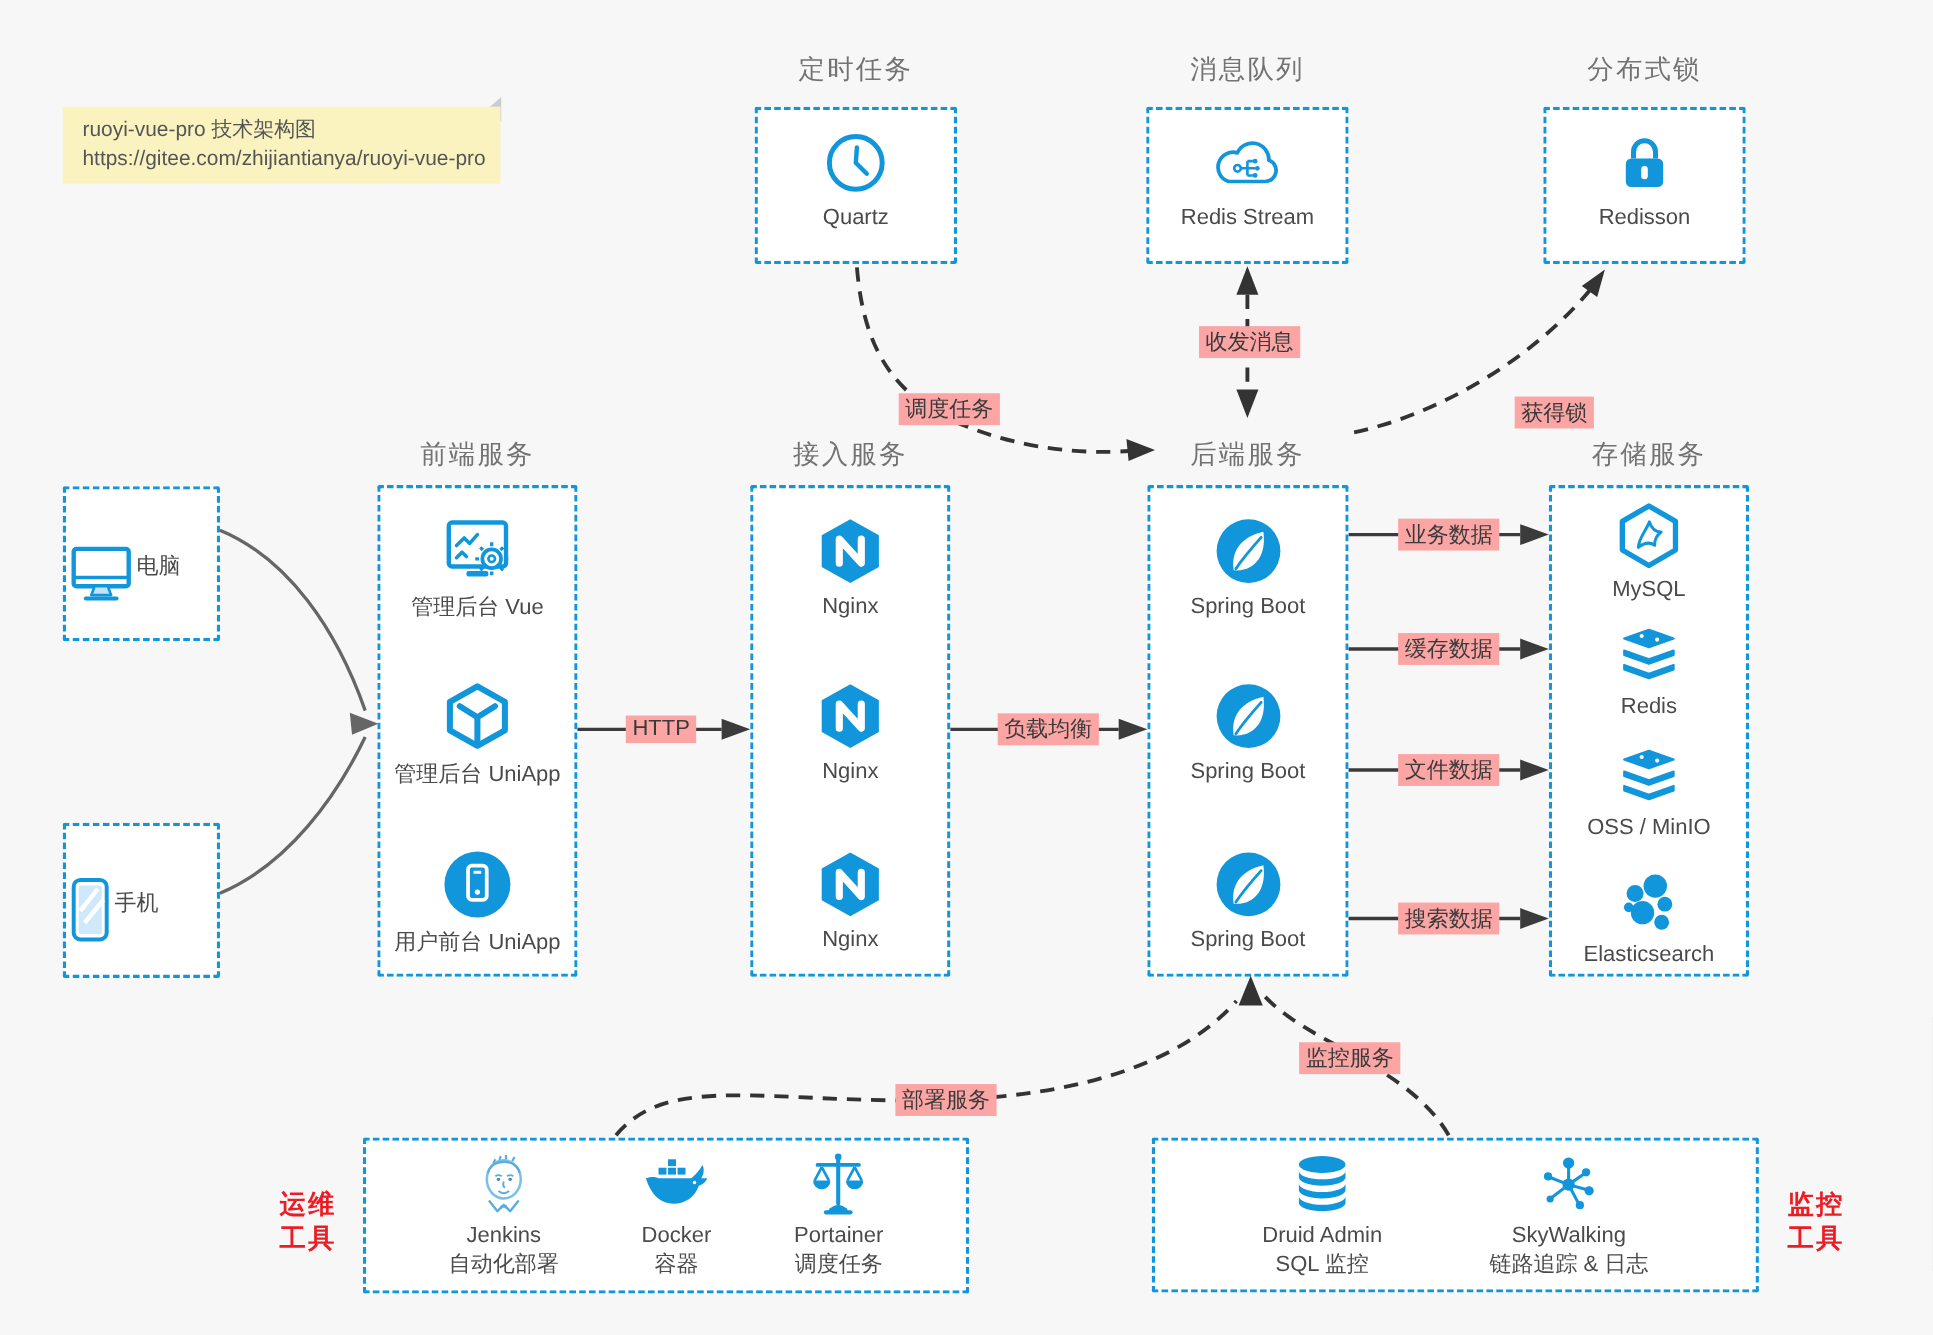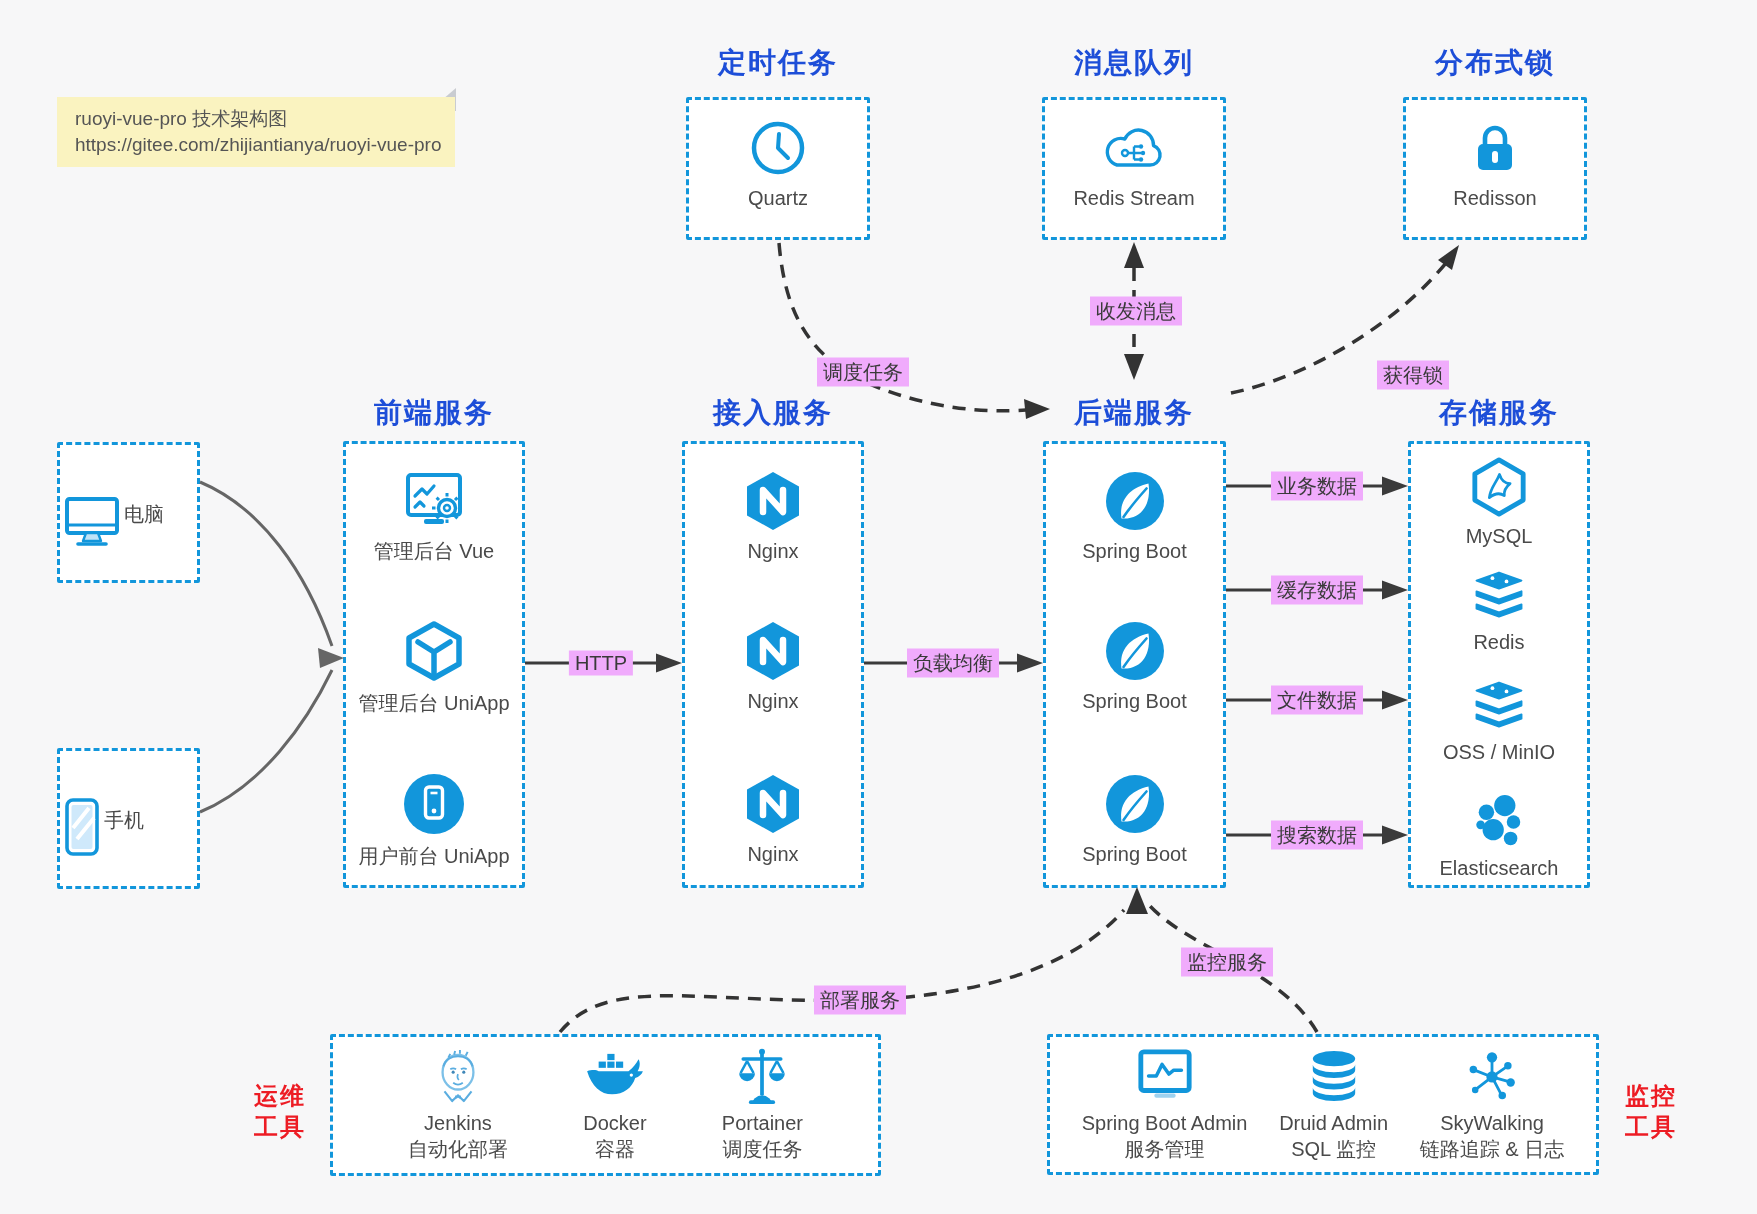--- a/index.html
+++ b/index.html
@@ -1,35 +1,35 @@
 <!DOCTYPE html>
 <html><head>
 <meta charset="utf-8">
 <style>
   html,body{margin:0;padding:0;background:#e9e9ea;}
   .canvas{position:relative;width:1757px;height:1214px;background:#f7f7f8;overflow:hidden;
     font-family:"Liberation Sans","DejaVu Sans",sans-serif;color:#4a4a4a;}
   .dashed-box{position:absolute;border:3px dashed #1296db;background:#fff;border-radius:2px;box-sizing:border-box;}
-  .red-title{position:absolute;transform:translate(-50%,-50%);font-size:28px;font-weight:bold;color:#1d4ed8;letter-spacing:2px;white-space:nowrap;}
+  .red-title{position:absolute;transform:translate(-50%,-50%);font-size:24px;font-weight:normal;color:#737373;letter-spacing:2px;white-space:nowrap;}
   .icon{display:flex;align-items:center;justify-content:center;}
   .node-label{font-size:20px;color:#4a4a4a;white-space:nowrap;}
   .top-box{display:flex;flex-direction:column;align-items:center;}
   .top-box .icon{margin-top:17px;height:62px;}
   .top-box .node-label{margin-top:8px;}
   .client-box{display:flex;flex-direction:row;align-items:center;}
   .client-box .icon{margin-top:16px;height:64px;}
   .client-box .node-label{margin-top:4px;}
   .col-item{position:absolute;left:0;width:100%;display:flex;flex-direction:column;align-items:center;}
   .col-item .node-label{margin-top:7px;}
   .bottom-box{display:flex;flex-direction:row;justify-content:space-evenly;align-items:center;}
   .tool-item{display:flex;flex-direction:column;align-items:center;}
   .tool-item .icon{height:56px;margin-bottom:6px;}
   .tool-label{font-size:20px;line-height:26px;color:#4a4a4a;text-align:center;white-space:nowrap;}
   .side-label{position:absolute;font-size:24px;font-weight:bold;color:#ed1c24;line-height:31px;text-align:center;letter-spacing:2px;}
-  .edge-label{position:absolute;transform:translate(-50%,-50%);background:#f0abfc;padding:1px 6px;
+  .edge-label{position:absolute;transform:translate(-50%,-50%);background:#fca5a5;padding:1px 6px;
     font-size:20px;color:#3a3a3a;white-space:nowrap;z-index:5;}
   .note{position:absolute;left:57px;top:97px;width:398px;height:70px;background:#faf3c0;
     padding:9px 0 0 18px;box-sizing:border-box;font-size:19px;line-height:26px;color:#555;}
   .note-fold{position:absolute;left:429px;top:88px;width:27px;height:23px;background:#c9ccd1;
     -webkit-clip-path:polygon(0 100%,100% 100%,100% 0);clip-path:polygon(0 100%,100% 100%,100% 0);}
   svg.overlay{position:absolute;left:0;top:0;z-index:3;pointer-events:none;}
   .boxlayer{position:absolute;left:0;top:0;z-index:2;}
 </style>
 </head>
 <body>
@@ -321,31 +321,20 @@
       <span class="tool-label">Portainer</span>
       <span class="tool-label">调度任务</span>
     </div>
   </div>
 
   <div class="side-label" style="left:1611px;top:1080px;width:80px;">
     <div>监控</div>
     <div>工具</div>
   </div>
   <div class="dashed-box bottom-box boxlayer" style="left:1047px;top:1034px;width:552px;height:141px;">
-    <div class="tool-item">
-      <span class="icon">
-        <svg width="64" height="58" viewBox="0 0 66 60">
-          <rect x="8" y="5" width="50" height="40" rx="3" fill="#fff" stroke="#1296db" stroke-width="5"></rect>
-          <path d="M16 30 h8 l6 -12 7 10 5 -4 h8" fill="none" stroke="#1296db" stroke-width="3.6" stroke-linejoin="round" stroke-linecap="round"></path>
-          <rect x="22" y="48" width="22" height="4.5" rx="2" fill="#9fd2ef"></rect>
-        </svg>
-      </span>
-      <span class="tool-label">Spring Boot Admin</span>
-      <span class="tool-label">服务管理</span>
-    </div>
     <div class="tool-item">
       <span class="icon">
         <svg width="52" height="56" viewBox="0 0 54 58">
             <g fill="#1296db">
           <ellipse cx="27" cy="11" rx="22" ry="8"></ellipse>
           <path d="M5 17 a22 8 0 0 0 44 0 v6 a22 8 0 0 1 -44 0 z"></path>
           <path d="M5 29 a22 8 0 0 0 44 0 v6 a22 8 0 0 1 -44 0 z"></path>
           <path d="M5 41 a22 8 0 0 0 44 0 v6 a22 8 0 0 1 -44 0 z"></path>
         </g>
           </svg>

